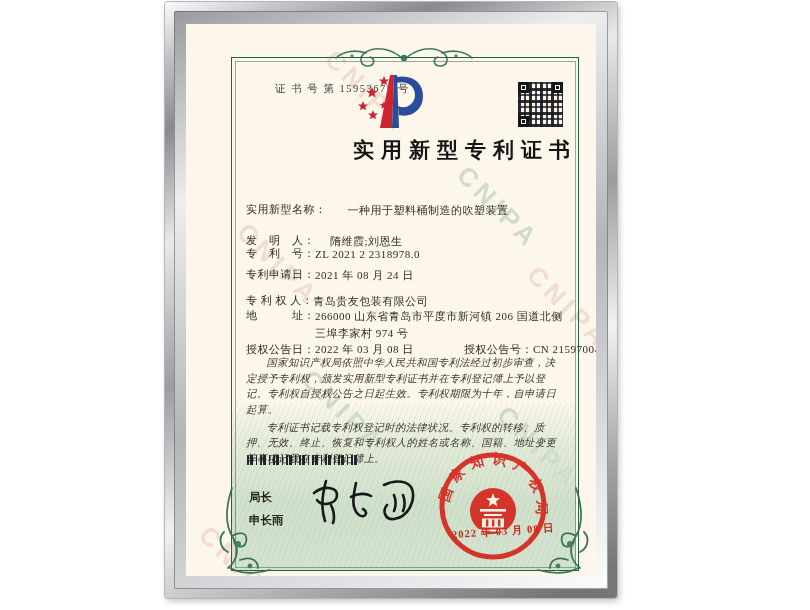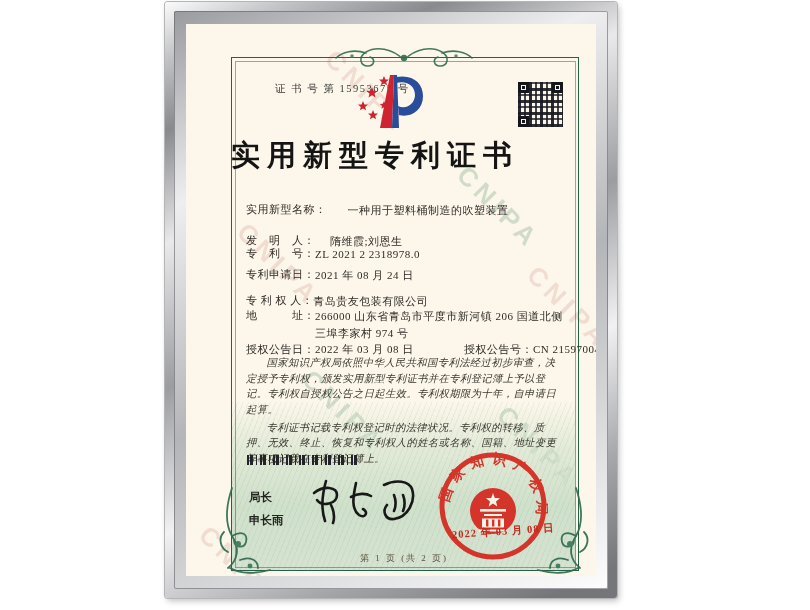--- a/index.html
+++ b/index.html
@@ -24,22 +24,22 @@
     background:linear-gradient(180deg,rgba(210,227,206,0) 0%,rgba(205,224,200,.55) 28%,#cfe0cb 62%,#d5e3d0 100%);}
   .band::after{content:"";position:absolute;inset:0;
     background:repeating-linear-gradient(112deg,rgba(110,150,115,.10) 0 1px,rgba(0,0,0,0) 1px 5px);}
   
   .gborder{position:absolute;left:45px;top:33px;width:346px;height:512px;
     border:1.6px solid #24604a;}
   .gborder-inner{position:absolute;inset:2.5px;border:1px solid rgba(36,96,74,.5);}
   .ornament{position:absolute;pointer-events:none;}
   
   .certno{position:absolute;left:56px;top:58px;font-size:10.5px;letter-spacing:1.5px;color:#3b3b38;margin-left:33px;}
-  .title{position:absolute;left:45px;top:112px;width:346px;text-align:left;
-    font-size:29px;font-weight:bold;letter-spacing:7px;color:#141414;}
+  .title{position:absolute;left:45px;top:112px;width:346px;text-align:right;
+    font-size:21px;font-weight:bold;letter-spacing:7px;color:#141414;}
   .rows{position:absolute;left:60px;top:0;width:322px;font-size:11px;color:#2e2b26;}
   .row{position:absolute;display:flex;white-space:pre;letter-spacing:.5px;}
   .row .val{white-space:normal;max-width:252px;line-height:1.5;}
   .grant2{position:absolute;left:218px;top:0;white-space:pre;}
   .paras{position:absolute;left:60px;top:331px;width:317px;font-size:10.3px;line-height:1.52;
     color:#3a3830;font-style:italic;}
   .paras p{margin:0 0 2px 0;text-indent:2em;letter-spacing:.4px;}
   
   .barcode{position:absolute;left:61px;top:431px;width:110px;height:10px;
     background:repeating-linear-gradient(90deg,#23232a 0 2px,transparent 2px 3px,#23232a 3px 6px,transparent 6px 9px,#23232a 9px 10px,transparent 10px 13px);}
@@ -207,18 +207,17 @@
             <rect x="46" y="63" width="18" height="2" fill="#fcf7ea"></rect>
             <rect x="44" y="67.5" width="22" height="9" fill="#fcf7ea"></rect>
             <rect x="48" y="68.5" width="2.4" height="7" fill="#d5281e"></rect>
             <rect x="54" y="68.5" width="2.4" height="7" fill="#d5281e"></rect>
             <rect x="60" y="68.5" width="2.4" height="7" fill="#d5281e"></rect>
             <rect x="41" y="78.5" width="28" height="2" fill="#fcf7ea"></rect>
           </g>
         </svg>
         <div class="seal-date">2022 年 03 月 08 日</div>
 
-        <div class="page-line">第 1 页 (共 2 页)</div>
 
       </div>
     </div>
   </div>
 </div>
 
 </body></html>

